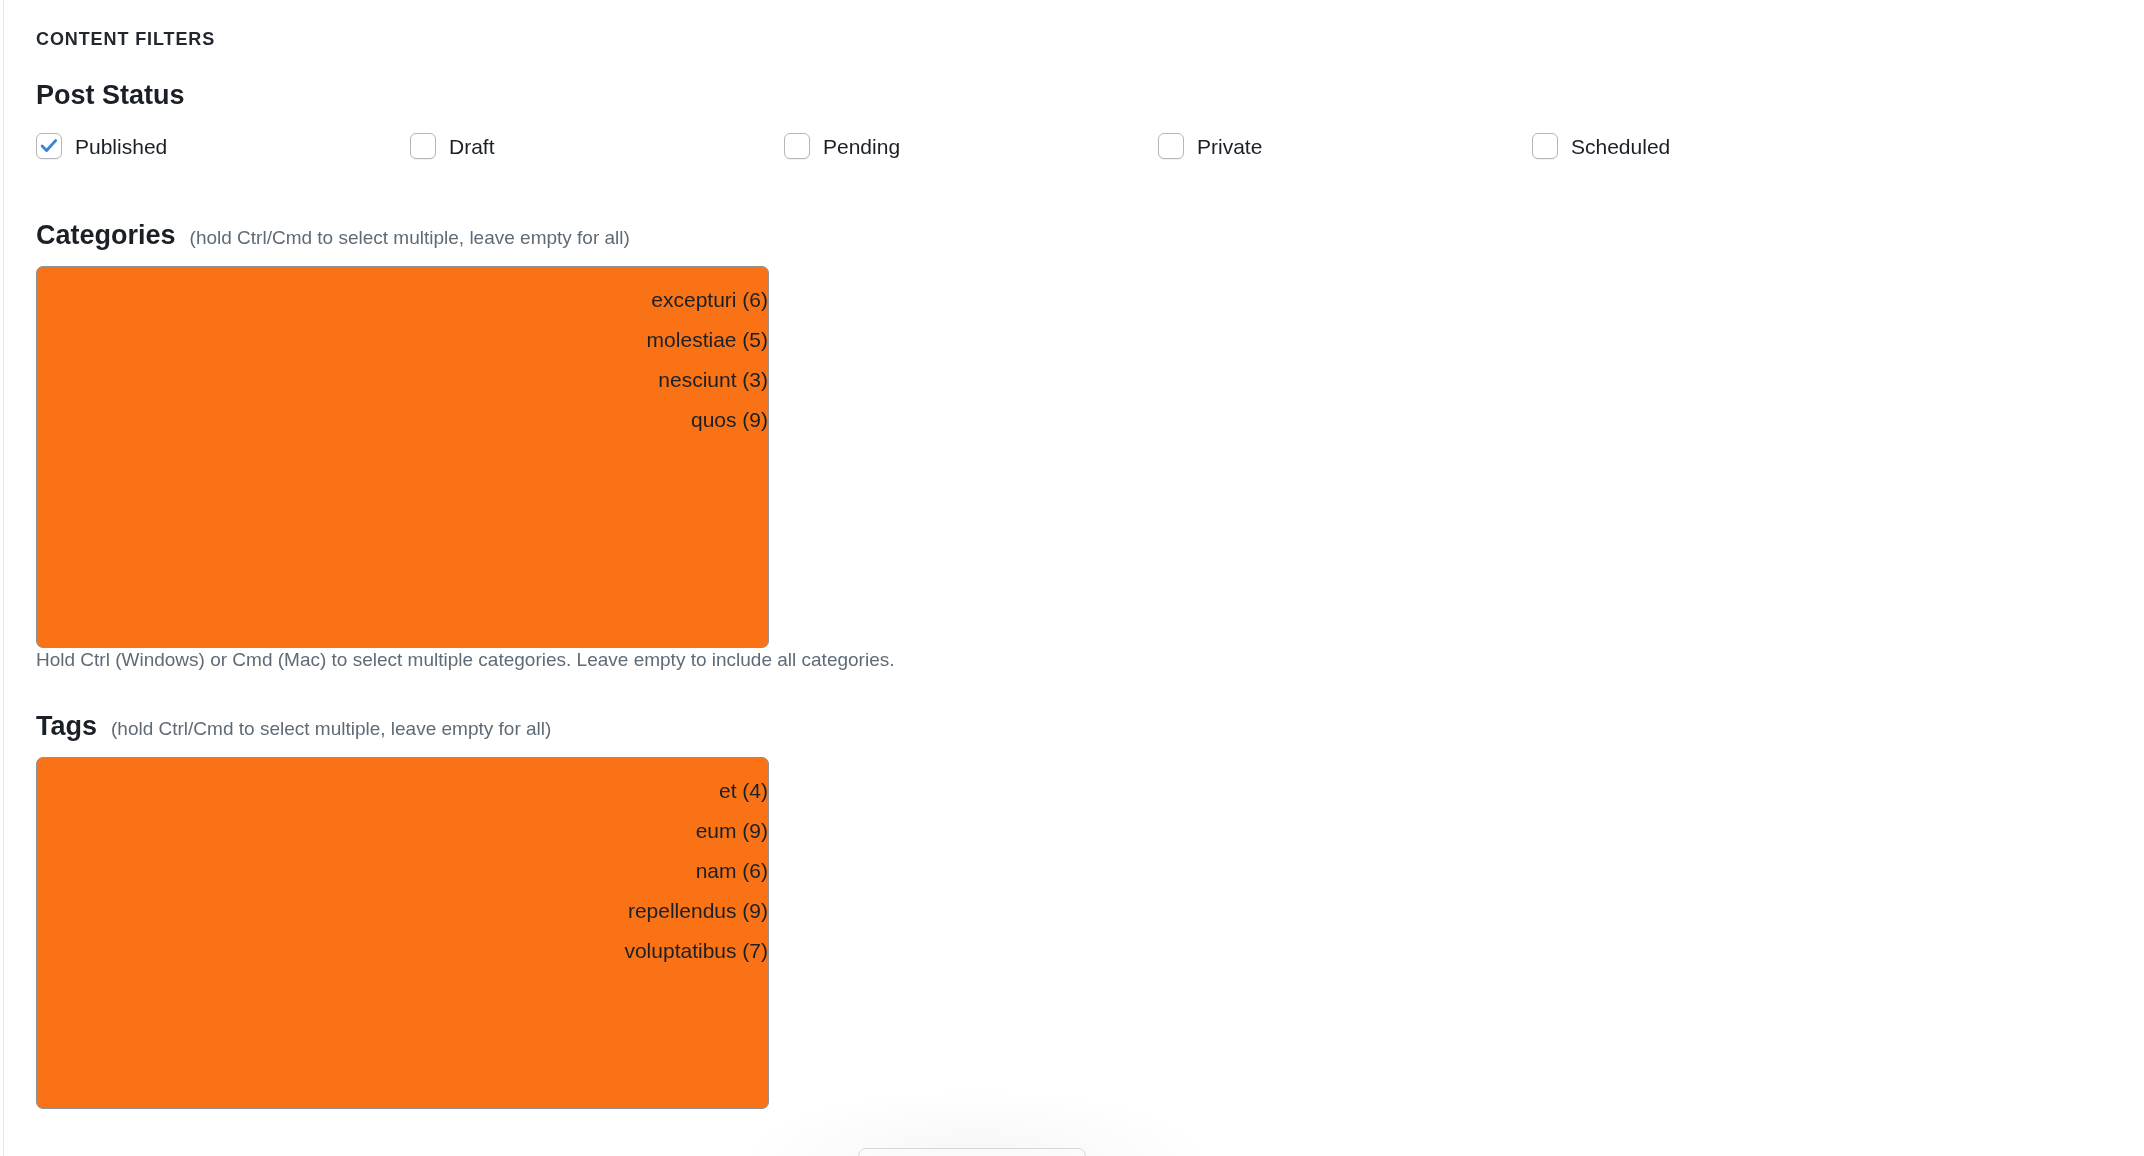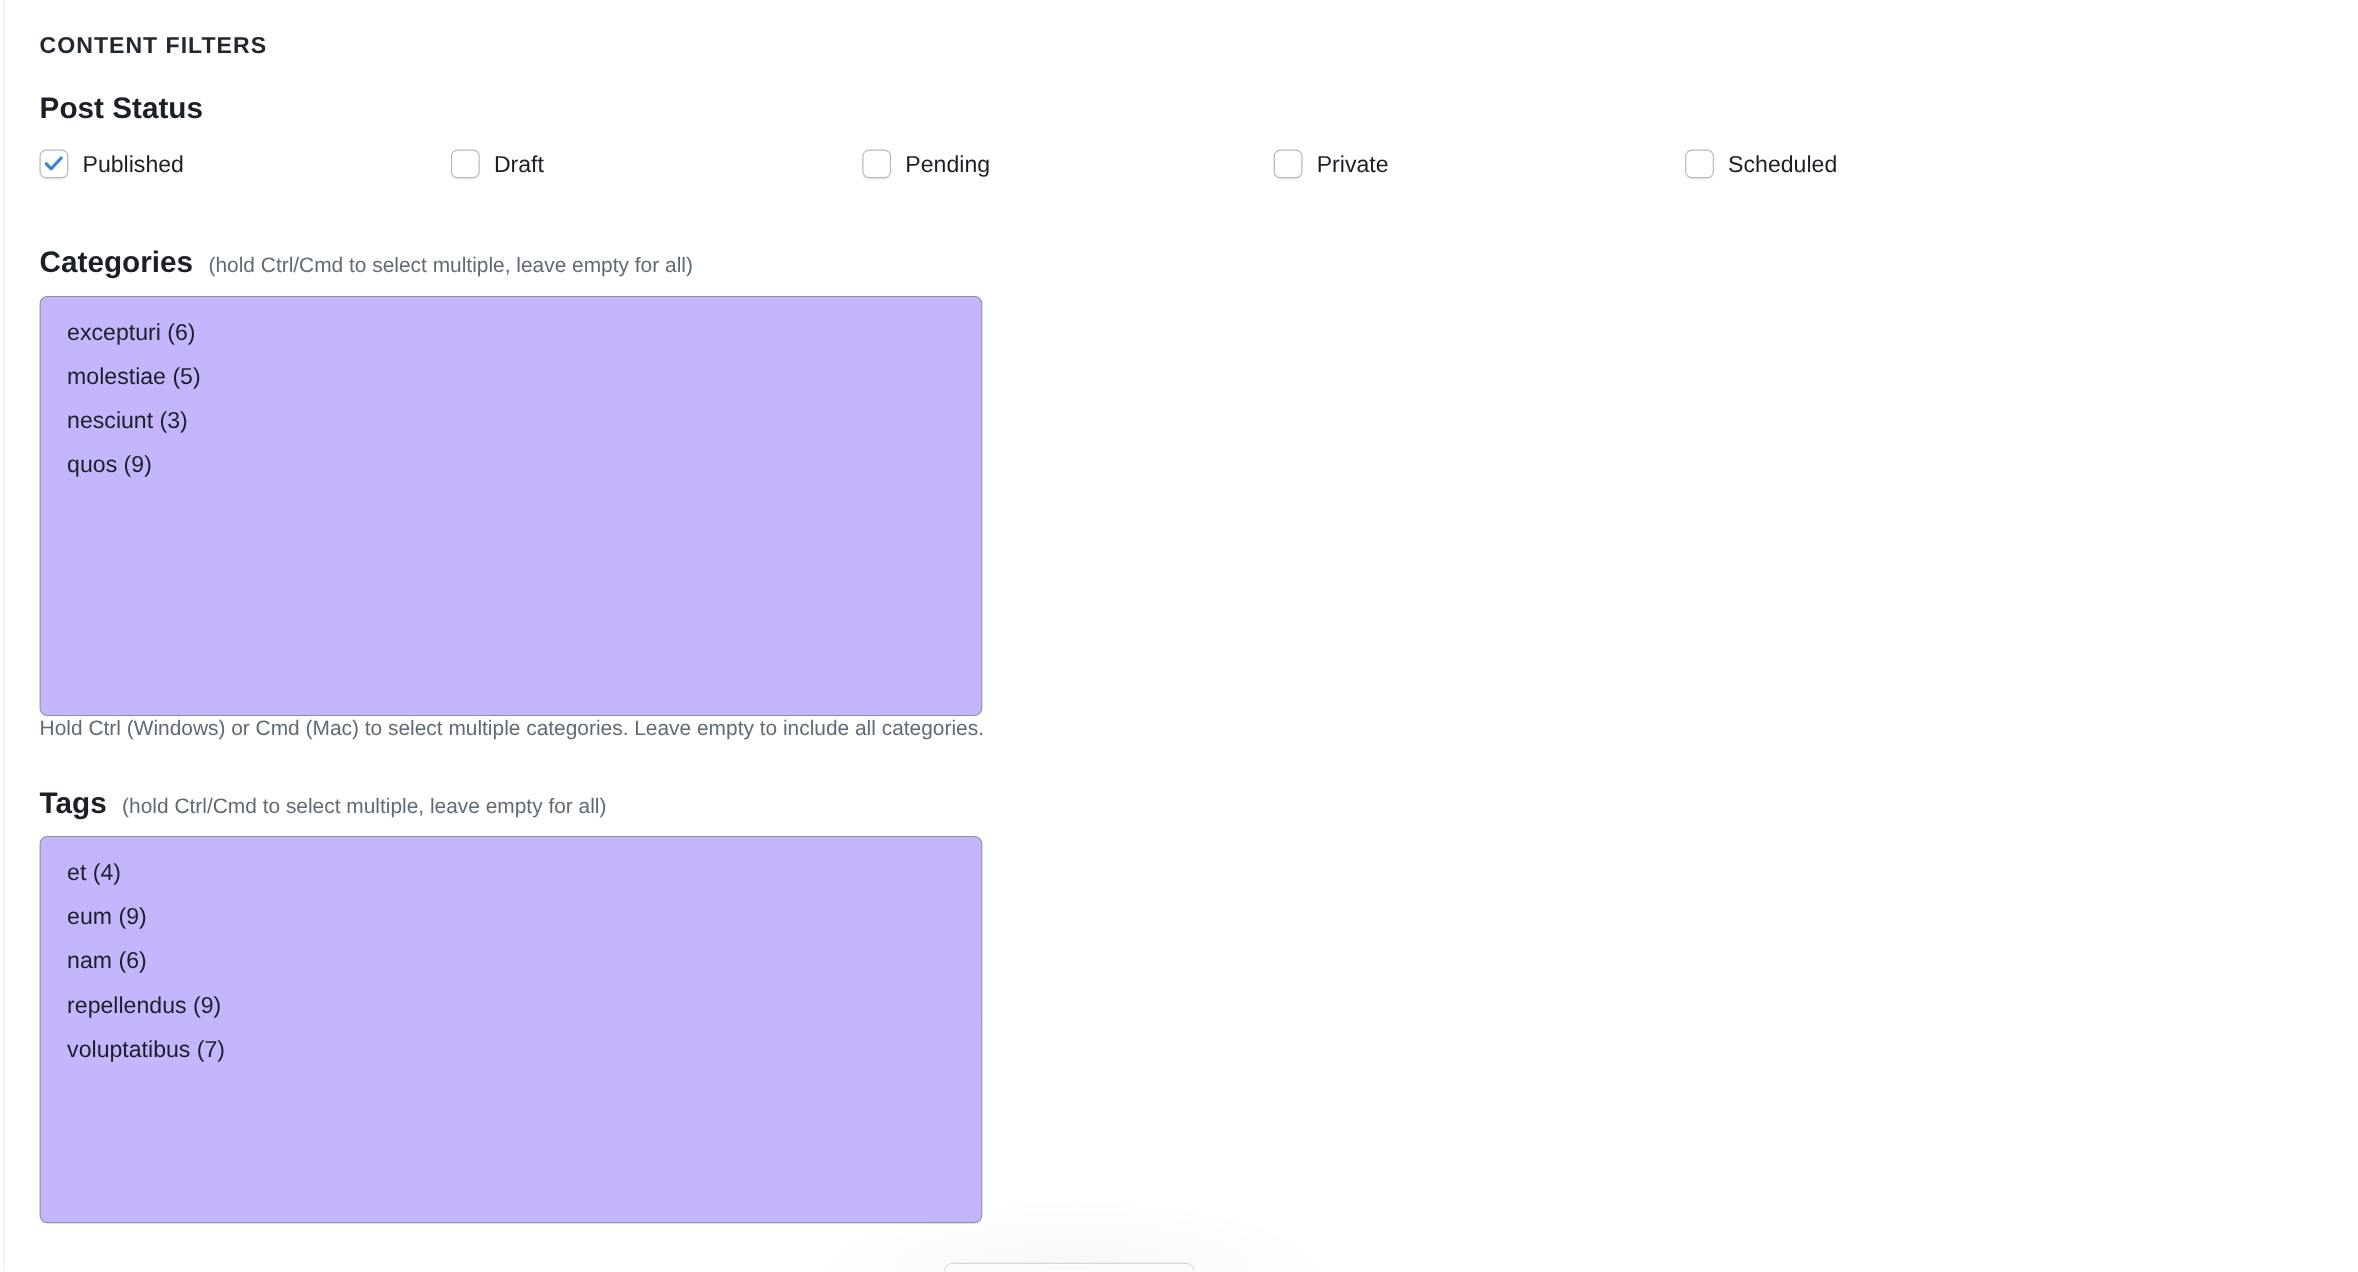--- a/index.html
+++ b/index.html
@@ -31,21 +31,21 @@
   .panel {
     position: absolute;
     left: 0;
     top: 0;
     width: 2144px;
     padding: 30px 0 0 36px;
   }
 
   
   .section-title {
-    font-size: 21px;
+    font-size: 18px;
     font-weight: bold;
     letter-spacing: 0.9px;
     color: #22282f;
     text-transform: uppercase;
     margin: 0 0 29px 0;
     line-height: 1.1;
   }
 
   
   .field-group {
@@ -107,26 +107,27 @@
   .cbox.checked svg { display: block; }
   .cbox-label {
     font-size: 21px;
     color: #1b2027;
     line-height: 1.2;
     white-space: nowrap;
   }
 
   
   .listbox {
-    width: 857px;
+    width: 733px;
     border: 1px solid #8d9299;
     border-radius: 7px;
-    background: #c4b5fd;
+    background: #f97316;
     padding: 13px 0 13px 0;
     overflow: hidden;
+    text-align: right;
   }
   .listbox.tall  { height: 382px; }
   .listbox.tall2 { height: 352px; }
   .listbox-option {
     font-size: 21px;
     color: #1b2027;
     line-height: 1.2;
     padding: 7px 0 8px 24px;
     cursor: pointer;
     white-space: nowrap;

